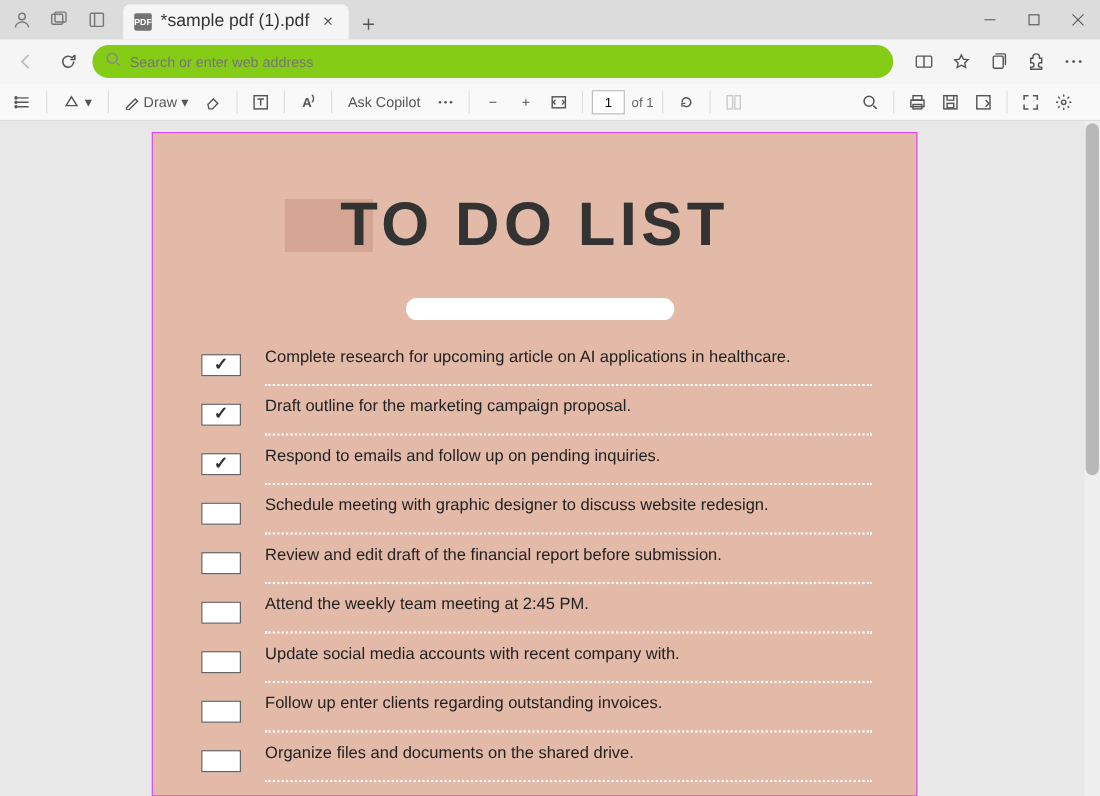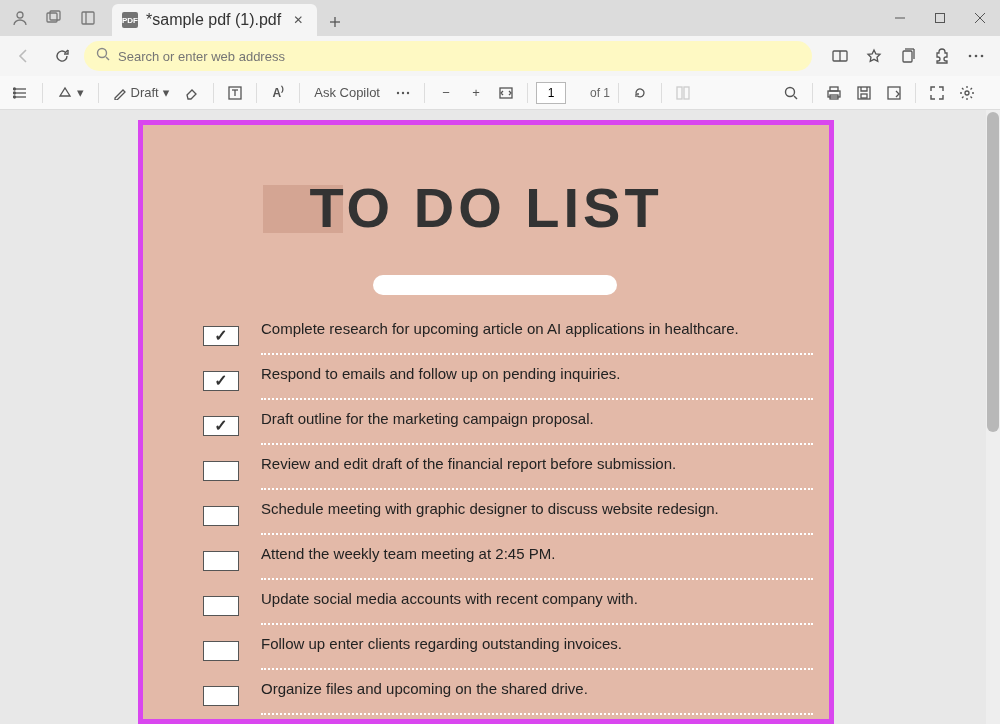--- a/index.html
+++ b/index.html
@@ -11,42 +11,42 @@
     .tab { display:flex; align-items:center; background:#f5f5f5; height:32px; border-radius:6px 6px 0 0; padding:0 10px; gap:8px; margin-left:4px; }
     .tab-title { font-size:16px; color:#333;}
     .pdf-icon { width:16px; height:16px; background:#737373; border-radius:2px; color:#fff; font-size:8px; display:flex; align-items:center; justify-content:center; font-weight:bold;}
     .tab-close { color:#555; font-size:12px; padding:2px 4px; cursor:pointer;}
     .new-tab { width:28px; height:28px; display:flex; align-items:center; justify-content:center; color:#555; margin-left:4px;}
     .win-ctrls { margin-left:auto; display:flex; }
     .win-ctrls div { width:40px; height:36px; display:flex; align-items:center; justify-content:center; color:#555; }
 
     .addrbar { height:40px; background:#f5f5f5; display:flex; align-items:center; padding:0 8px; gap:6px; }
     .nav-btn { width:32px; height:32px; display:flex; align-items:center; justify-content:center; color:#777; border-radius:4px;}
-    .omnibox { flex:1; height:30px; background:#fef9c3; border-radius:15px; display:flex; align-items:center; padding:0 12px; gap:8px; color:#888; }
+    .omnibox { flex:1; height:30px; background:#84cc16; border-radius:15px; display:flex; align-items:center; padding:0 12px; gap:8px; color:#888; }
     .omni-input { border:none; outline:none; background:transparent; flex:1; font-size:13px; color:#555;}
     .right-icons { display:flex; gap:2px; margin-left:6px;}
     .ricon { width:32px; height:32px; display:flex; align-items:center; justify-content:center; color:#555; border-radius:4px;}
 
     .pdf-toolbar { height:34px; background:#f9f9f9; border-bottom:1px solid #ddd; display:flex; align-items:center; padding:0 8px; gap:4px; font-size:13px; color:#444; }
     .pt-btn { height:26px; min-width:26px; display:flex; align-items:center; justify-content:center; padding:0 4px; border-radius:3px; color:#555;}
     .pt-sep { width:1px; height:20px; background:#ddd; margin:0 4px;}
     .draw-btn { display:flex; align-items:center; gap:4px; padding:0 6px;}
     .page-input { width:30px; height:22px; border:1px solid #b8b8b8; text-align:center; font-size:12px; background:#fff;}
     .pt-right { margin-left:auto; display:flex; gap:4px; align-items:center; padding-right:12px;}
 
     .viewport { position:relative; height:614px; background:#e8e8e8; overflow:hidden; }
     .scrollbar { position:absolute; right:0; top:0; width:14px; height:100%; background:#eee;}
     .thumb { position:absolute; left:1px; top:2px; width:12px; height:320px; background:#b8b8b8; border-radius:6px;}
 
-    .page { position:absolute; left:138px; top:10px; width:696px; height:604px; background:#e3b9a8; border:5px solid #d946ef; overflow:hidden; }
+    .page { position:absolute; left:138px; top:10px; width:696px; height:604px; background:#e3b9a8; border:1px solid #d946ef; overflow:hidden; }
     .hl-block { position:absolute; left:120px; top:60px; width:80px; height:48px; background:#d4a593; }
     .title { position:absolute; left:0; width:100%; top:50px; text-align:center; font-size:56px; font-weight:800; letter-spacing:4px; color:#333; font-family:Arial,sans-serif;}
     .pill { position:absolute; left:230px; top:150px; width:244px; height:20px; background:#fff; border-radius:10px;}
 
-    .list { position:absolute; left:60px; top:195px; width:600px;}
+    .list { position:absolute; left:44px; top:195px; width:600px;}
     .row { position:relative; height:45px; display:flex; align-items:flex-start; }
     .chk { width:36px; height:20px; border:1.5px solid #555; background:#fff; margin-top:6px; margin-right:22px; display:flex; align-items:center; justify-content:center; flex-shrink:0;}
     .chk.on::after { content:"✓"; color:#333; font-size:16px; font-weight:bold; line-height:1;}
     .item-text { font-size:15px; color:#222; padding-bottom:10px; white-space:nowrap;}
     .dots { position:absolute; left:58px; right:-10px; bottom:10px; height:0; border-bottom:2px dotted #fff;}
 
     svg { pointer-events:none; }
   </style>
 </head>
 <body>
@@ -172,21 +172,21 @@
       <svg width="16" height="16" fill="none" stroke="#555" stroke-width="1.3">
         <path d="M3 11l5-8 5 8H3z"></path>
       </svg>
       <span>▾</span>
     </div>
   <div class="pt-sep"></div>
   <div class="pt-btn draw-btn">
       <svg width="14" height="14" fill="none" stroke="#555" stroke-width="1.3">
         <path d="M2 12L10 4l2 2-8 8H2v-2z"></path>
       </svg>
-      <span>Draft</span>
+      <span>Draw</span>
       <span>▾</span>
     </div>
   <div class="pt-btn">
       <svg width="16" height="16" fill="none" stroke="#555" stroke-width="1.3">
         <path d="M3 10l5-5 4 4-5 5H4z"></path>
       </svg>
     </div>
   <div class="pt-sep"></div>
   <div class="pt-btn">
       <svg width="16" height="16" fill="none" stroke="#555" stroke-width="1.3">
@@ -214,21 +214,21 @@
   <div class="pt-btn">−</div>
   <div class="pt-btn">+</div>
   <div class="pt-btn">
       <svg width="16" height="16" fill="none" stroke="#555" stroke-width="1.3">
         <rect x="2" y="3" width="12" height="10"></rect>
         <path d="M5 6l-2 2 2 2M11 6l2 2-2 2"></path>
       </svg>
     </div>
   <div class="pt-sep"></div>
   <input class="page-input" value="1" style="">
-  <span style="font-size:12px;color:#666;margin-left:20px">of 1</span>
+  <span style="font-size:12px;color:#666;margin-left:2px">of 1</span>
   <div class="pt-sep"></div>
   <div class="pt-btn">
       <svg width="16" height="16" fill="none" stroke="#555" stroke-width="1.3">
         <path d="M4 8a4 4 0 1 1 1.2 2.8"></path>
         <path d="M4 12V9h3"></path>
       </svg>
     </div>
   <div class="pt-sep"></div>
   <div class="pt-btn">
       <svg width="16" height="16" fill="none" stroke="#ccc" stroke-width="1.3">
@@ -286,56 +286,56 @@
     <div class="title">TO DO LIST</div>
     <div class="pill"></div>
     <div class="list" id="list">
         <div class="row">
           <div class="chk on"></div>
           <div class="item-text">Complete research for upcoming article on AI applications in healthcare.</div>
           <div class="dots"></div>
         </div>
         <div class="row">
           <div class="chk on"></div>
+          <div class="item-text">Draft outline for the marketing campaign proposal.</div>
+          <div class="dots"></div>
+        </div>
+        <div class="row">
+          <div class="chk on"></div>
           <div class="item-text">Respond to emails and follow up on pending inquiries.</div>
           <div class="dots"></div>
         </div>
         <div class="row">
-          <div class="chk on"></div>
-          <div class="item-text">Draft outline for the marketing campaign proposal.</div>
+          <div class="chk"></div>
+          <div class="item-text">Schedule meeting with graphic designer to discuss website redesign.</div>
           <div class="dots"></div>
         </div>
         <div class="row">
           <div class="chk"></div>
           <div class="item-text">Review and edit draft of the financial report before submission.</div>
           <div class="dots"></div>
         </div>
         <div class="row">
           <div class="chk"></div>
-          <div class="item-text">Schedule meeting with graphic designer to discuss website redesign.</div>
-          <div class="dots"></div>
-        </div>
-        <div class="row">
-          <div class="chk"></div>
           <div class="item-text">Attend the weekly team meeting at 2:45 PM.</div>
           <div class="dots"></div>
         </div>
         <div class="row">
           <div class="chk"></div>
           <div class="item-text">Update social media accounts with recent company with.</div>
           <div class="dots"></div>
         </div>
         <div class="row">
           <div class="chk"></div>
           <div class="item-text">Follow up enter clients regarding outstanding invoices.</div>
           <div class="dots"></div>
         </div>
         <div class="row">
           <div class="chk"></div>
-          <div class="item-text">Organize files and upcoming on the shared drive.</div>
+          <div class="item-text">Organize files and documents on the shared drive.</div>
           <div class="dots"></div>
         </div>
       </div>
   </div>
   <div class="scrollbar">
       <div class="thumb"></div>
     </div>
 </div>
 
 </body></html>

